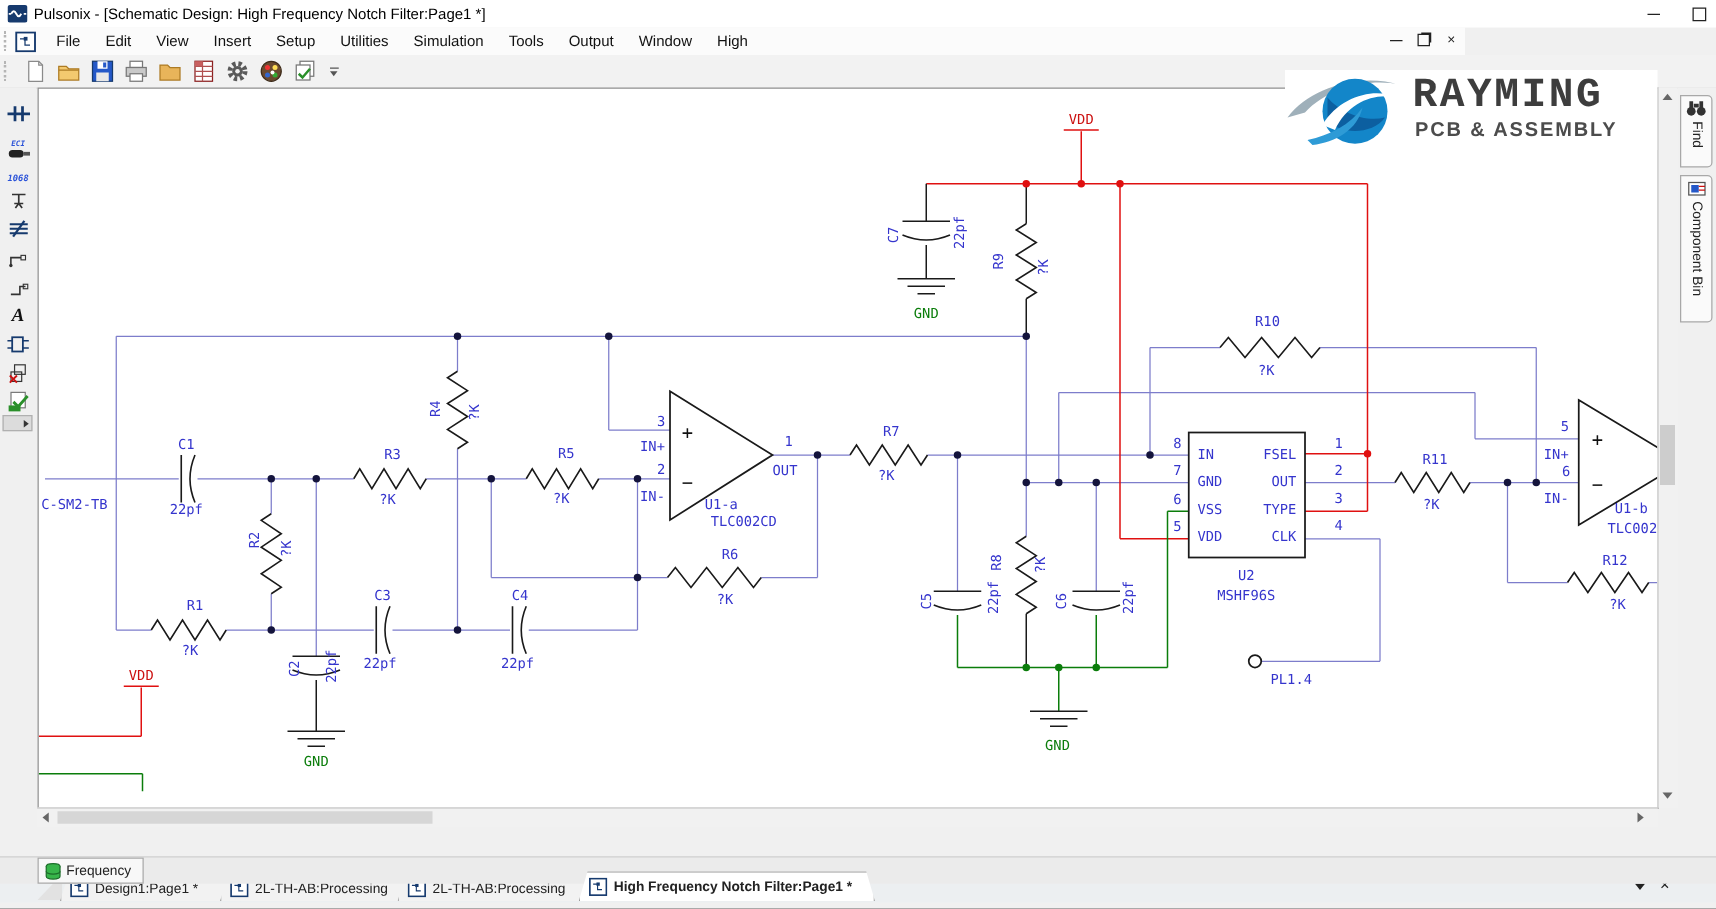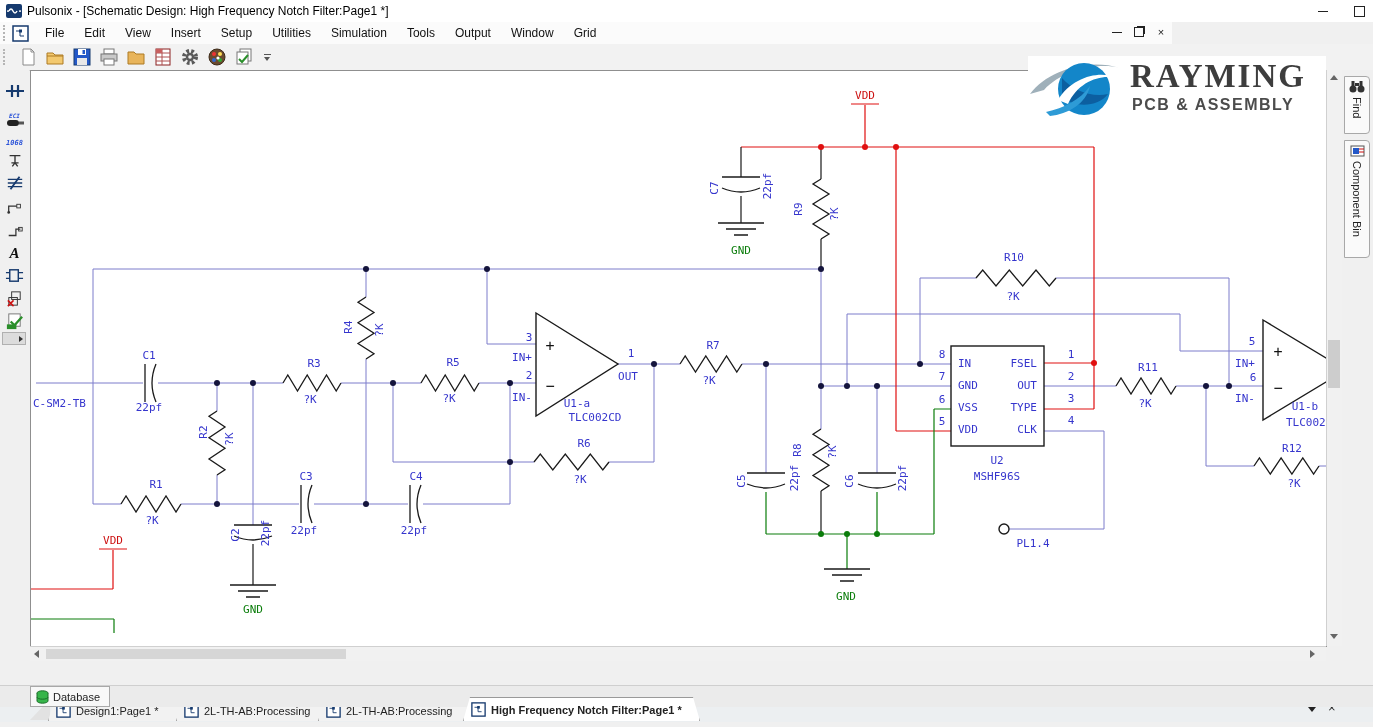--- a/index.html
+++ b/index.html
@@ -32,21 +32,21 @@
   .left-toolbar{position:absolute;left:0;top:70px;width:29px;height:284px;background:#f0f0f0;font-style:italic;}
   .lt-icon{position:absolute;left:3px;width:23px;height:22px;display:flex;align-items:center;justify-content:center;}
   .lt-txt-blue{font-family:"DejaVu Sans Mono",monospace;color:#2a52d8;font-weight:bold;}
   .lt-scroll{position:absolute;left:2px;width:24px;height:13px;background:#dcdcdc;border:1px solid #b0b0b0;
              display:flex;align-items:center;justify-content:flex-end;padding-right:2px;box-sizing:border-box;}
   .tri-r{width:0;height:0;border-top:3px solid transparent;border-bottom:3px solid transparent;border-left:4px solid #333;}
   .canvas{position:absolute;left:30px;top:70px;width:1295px;height:575px;background:#ffffff;
           border:1px solid #8f8f8f;box-sizing:content-box;}
   
   .logo{position:absolute;left:1028px;top:56px;width:298px;height:64px;background:#fff;z-index:6;}
-  .logo-text1{position:absolute;left:102px;top:2px;font-family:Liberation Serif, serif;font-weight:bold;
+  .logo-text1{position:absolute;left:102px;top:2px;font-family:Liberation Mono, monospace;font-weight:bold;
               font-size:33px;letter-spacing:2px;color:#3d3d3d;}
   .logo-text2{position:absolute;left:104px;top:40px;font-size:16px;font-weight:bold;letter-spacing:1.5px;color:#4c4c4c;}
   
   .vscroll{position:absolute;left:1326px;top:70px;width:15px;height:576px;background:#f1f1f1;border-left:1px solid #d0d0d0;z-index:7;}
   .vthumb{position:absolute;left:1px;top:270px;width:12px;height:48px;background:#cdcdcd;}
   .hscroll{position:absolute;left:30px;top:646px;width:1296px;height:14px;background:#f1f1f1;border-top:1px solid #d0d0d0;z-index:7;}
   .hthumb{position:absolute;left:16px;top:2px;width:300px;height:10px;background:#d6d6d6;}
   .arr{position:absolute;width:0;height:0;}
   .arr-up{border-left:4px solid transparent;border-right:4px solid transparent;border-bottom:5px solid #666;}
   .arr-dn{border-left:4px solid transparent;border-right:4px solid transparent;border-top:5px solid #666;}
@@ -119,21 +119,21 @@
         <span class="menu-item">File</span>
         <span class="menu-item">Edit</span>
         <span class="menu-item">View</span>
         <span class="menu-item">Insert</span>
         <span class="menu-item">Setup</span>
         <span class="menu-item">Utilities</span>
         <span class="menu-item">Simulation</span>
         <span class="menu-item">Tools</span>
         <span class="menu-item">Output</span>
         <span class="menu-item">Window</span>
-        <span class="menu-item">Grid</span>
+        <span class="menu-item">High</span>
       </div>
     <div class="childbtns">
       <span class="childbtn">
           <span class="glyph-min"></span>
         </span>
       <span class="childbtn">
           <span class="glyph-max2"></span>
         </span>
       <span class="childbtn">×</span>
     </div>
@@ -508,18 +508,18 @@
     <span style="position:absolute;left:1328px;top:4px;font-size:13px;color:#222">×</span>
   </div>
 
   <div class="dbrow">
     <div class="db-tab">
       <svg width="13" height="14" viewBox="0 0 13 14">
         <ellipse cx="6.5" cy="3" rx="5.5" ry="2.2" fill="#37b54a" stroke="#1c6e2a"></ellipse>
         <path d="M1 3 v8 a5.5 2.2 0 0 0 11 0 v-8" fill="#37b54a" stroke="#1c6e2a"></path>
         <path d="M1 7 a5.5 2.2 0 0 0 11 0" fill="none" stroke="#1c6e2a"></path>
         </svg>
-      <span>Database</span>
+      <span>Frequency</span>
     </div>
   </div>
 
 
 </div>
 
 </body></html>

